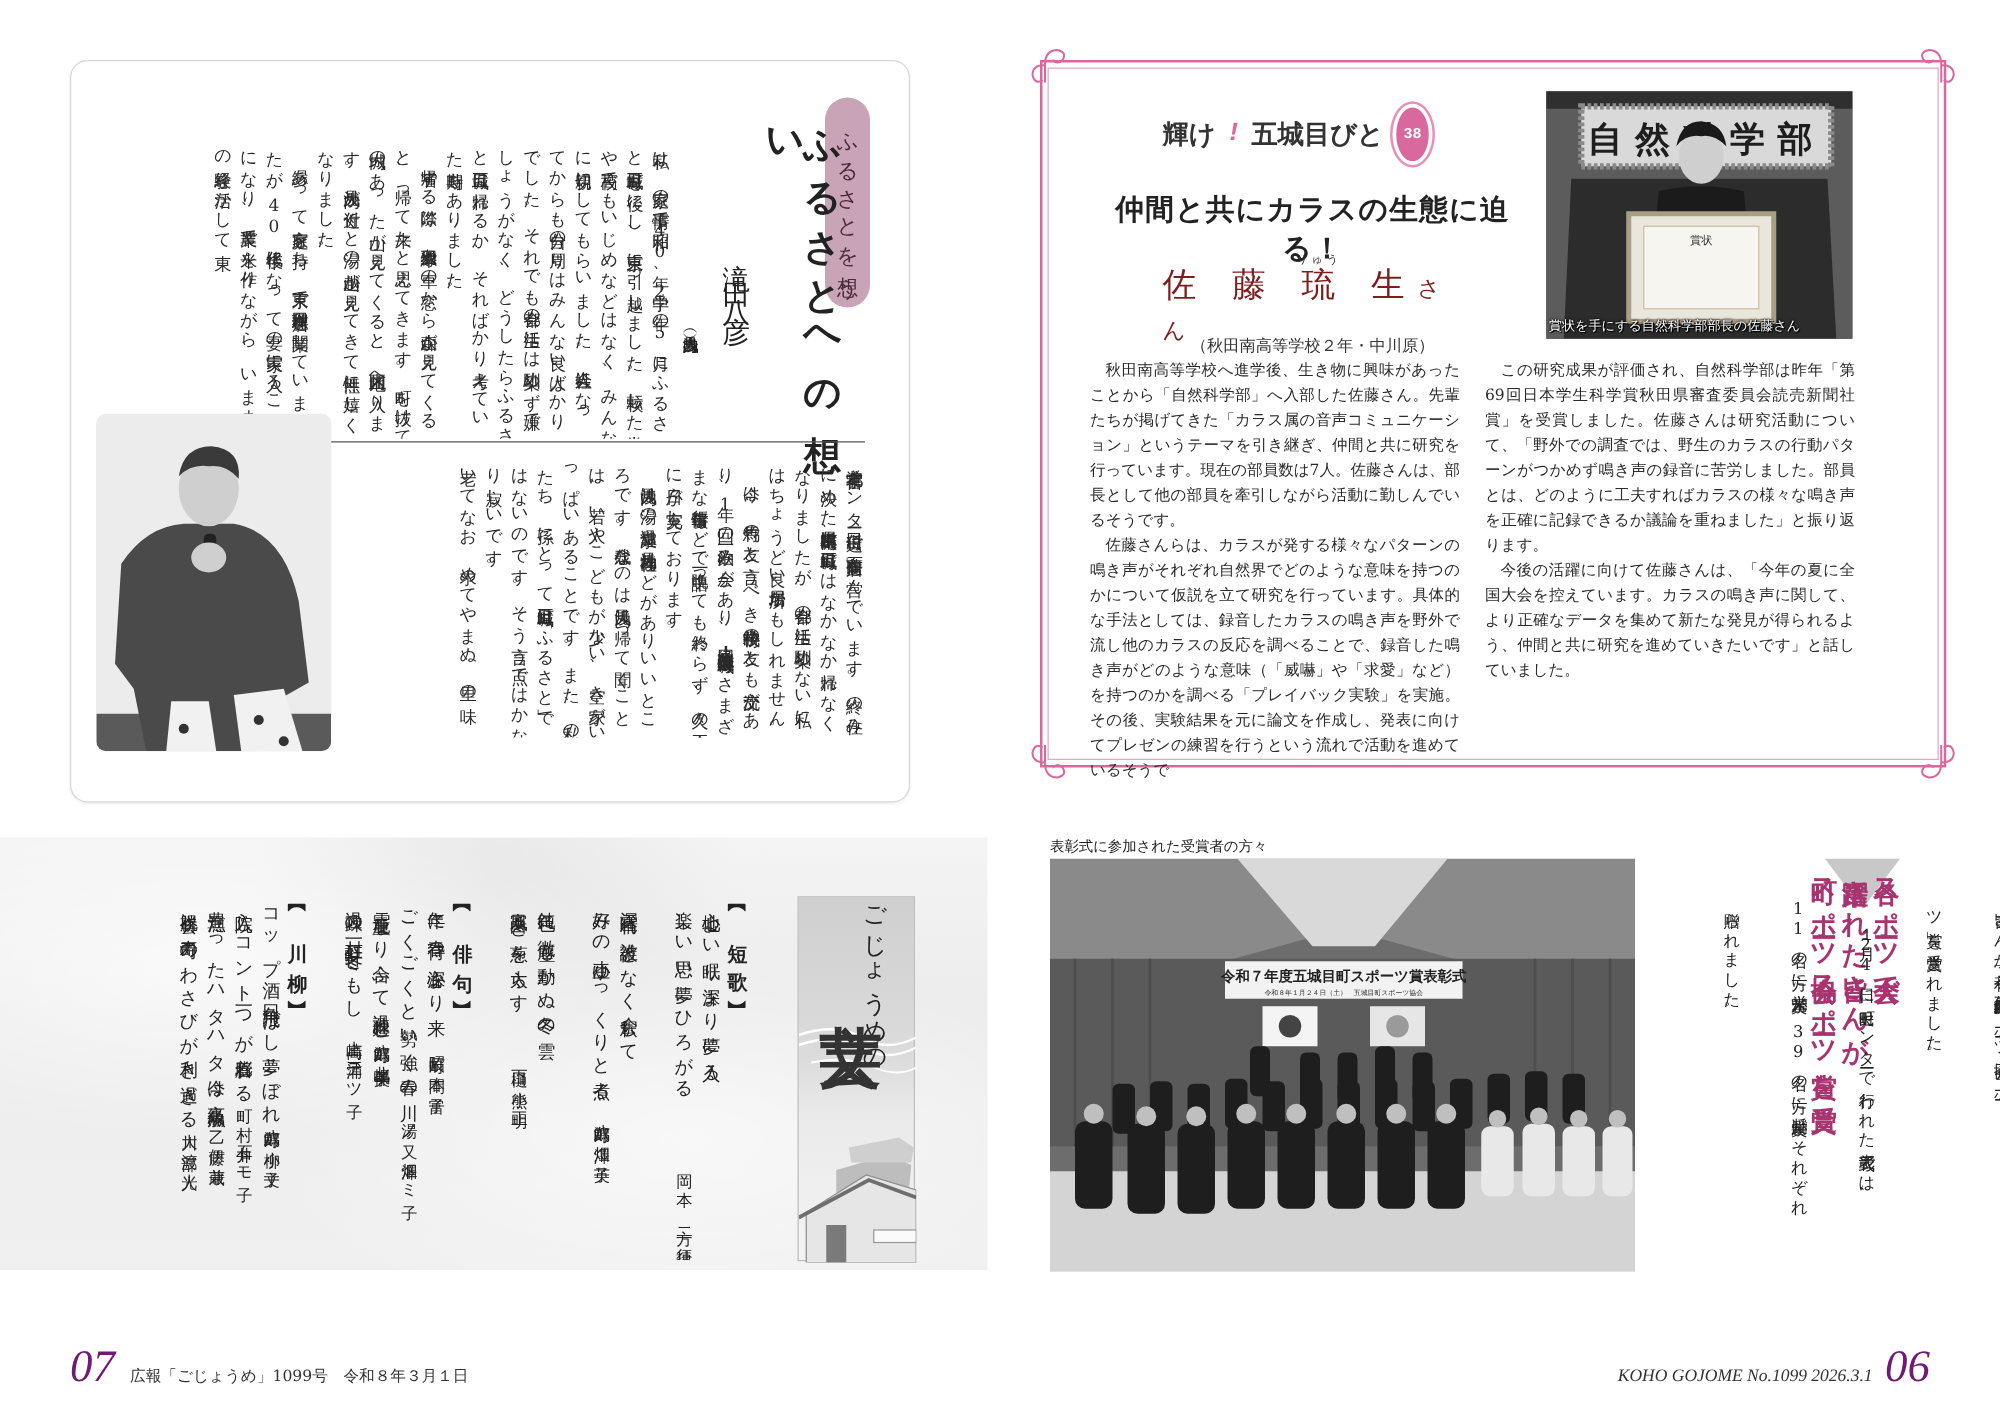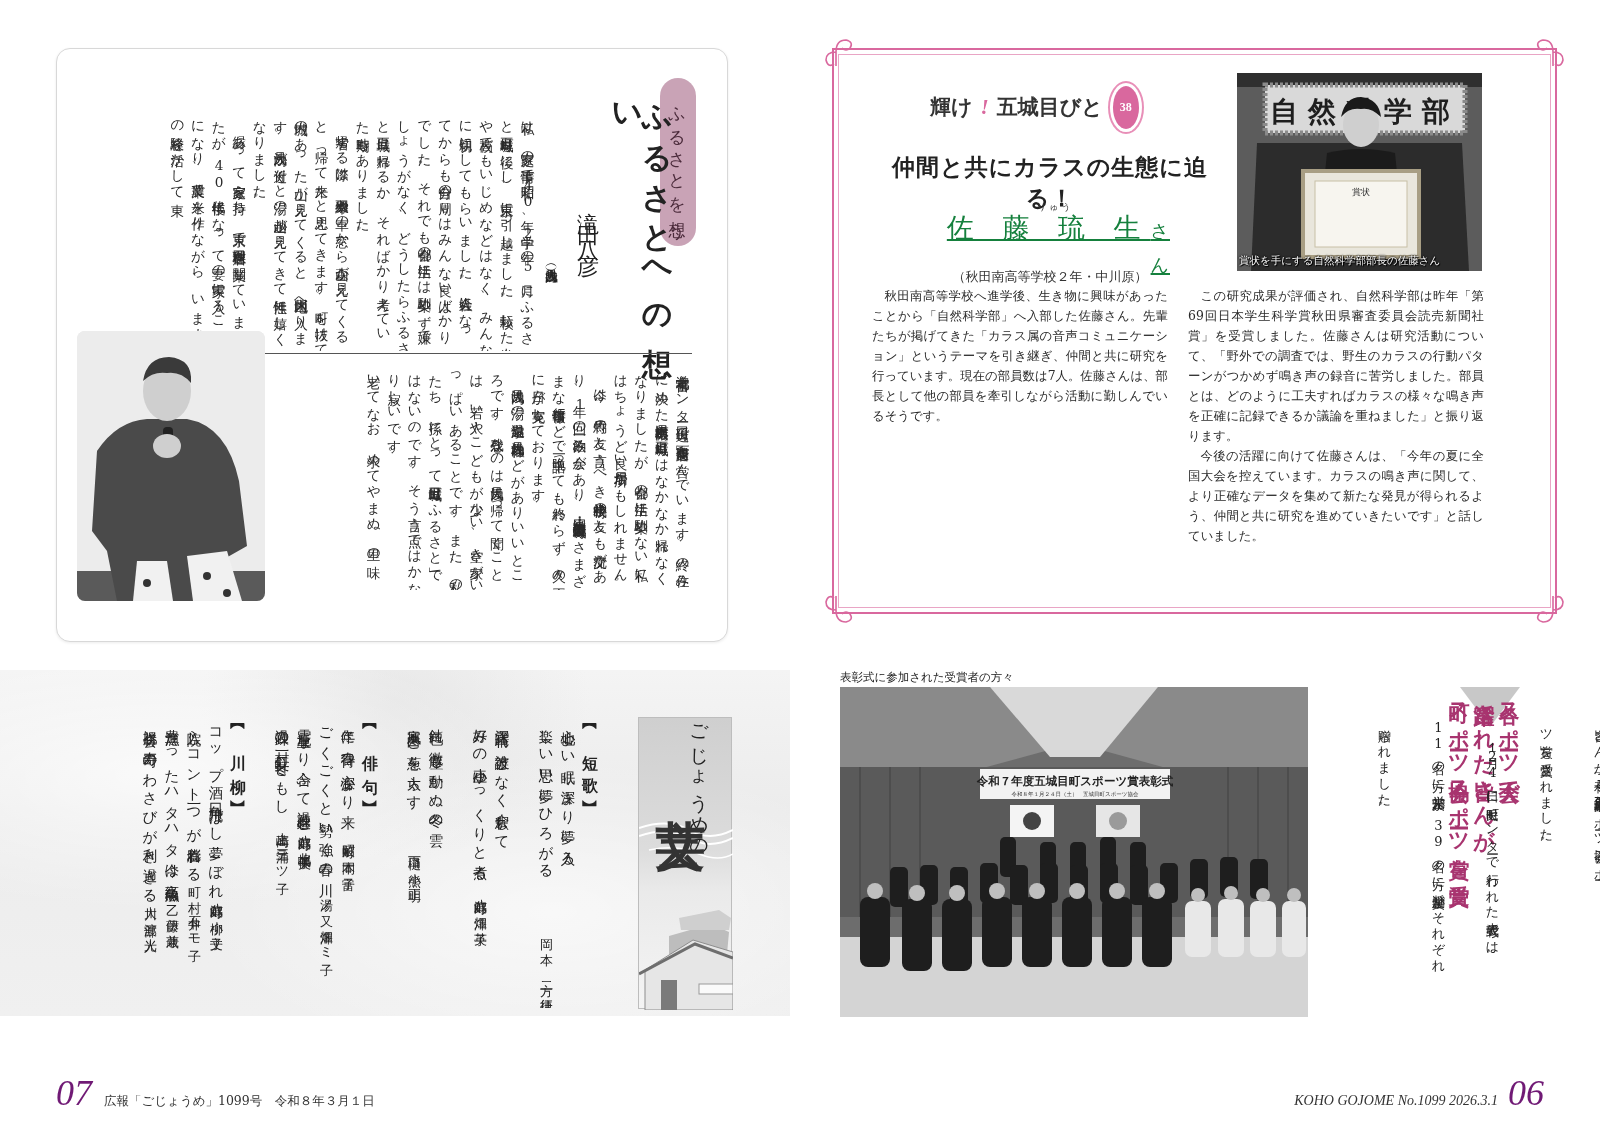--- a/index.html
+++ b/index.html
@@ -61,36 +61,36 @@
   }
   .corner { position: absolute; width: 34px; height: 34px; }
   .corner.tl { left: -14px; top: -14px; }
   .corner.tr { right: -14px; top: -14px; transform: scaleX(-1); }
   .corner.bl { left: -14px; bottom: -14px; transform: scaleY(-1); }
   .corner.br { right: -14px; bottom: -14px; transform: scale(-1,-1); }
 
   .series-logo {
     position: absolute; left: 930px; top: 92px; height: 30px;
     display: flex; align-items: center; gap: 6px;
-    font-family: Liberation Serif, serif; font-size: 21px; font-weight: bold; color: #333;
+    font-family: Liberation Mono, monospace; font-size: 21px; font-weight: bold; color: #333;
   }
   .series-logo .bang { color: #d9689e; font-style: italic; margin: 0 2px; }
   .series-badge {
     width: 26px; height: 43px; border-radius: 50%; background: #d9689e; color: #fff;
     font-size: 12px; display: flex; align-items: center; justify-content: center;
     box-shadow: 0 0 0 3px #fff, 0 0 0 5px #e88fb8;
     margin-left: 4px;
   }
   .profile-headline {
     position: absolute; left: 870px; top: 152px; width: 360px;
     font-size: 23px; color: #222; text-align: center; letter-spacing: 1px;
   }
   .profile-name {
     position: absolute; left: 930px; top: 210px; width: 240px;
-    font-size: 27px; color: #15803d; text-align: right; letter-spacing: 10px; text-decoration: underline;
+    font-size: 27px; color: #7f1d1d; text-align: left; letter-spacing: 10px;
   }
   .profile-name .san { font-size: 18px; letter-spacing: 1px; }
   .profile-ruby {
     position: absolute; left: 1037px; top: 201px; font-size: 9px; letter-spacing: 3px; color: #333;
   }
   .profile-affil {
     position: absolute; left: 900px; top: 268px; width: 300px;
     font-size: 13px; color: #333; text-align: center;
   }
   .profile-photo {
@@ -264,20 +264,21 @@
     <path d="M90 80 Q124 72 158 80 L166 160 L82 160 Z" fill="#1b1b1b"></path>
     <rect x="66" y="98" width="116" height="86" fill="#e9e6dc" stroke="#a89e84" stroke-width="4"></rect>
     <rect x="78" y="108" width="92" height="66" fill="#f7f5ef" stroke="#c8bfa6" stroke-width="1"></rect>
     <text x="124" y="122" text-anchor="middle" font-family="DejaVu Serif, serif" font-size="9" fill="#333">賞状</text>
   </svg>
   <div class="profile-photo-caption">賞状を手にする自然科学部部長の佐藤さん</div>
 </div>
 
 <div class="profile-col c1">
   <p>秋田南高等学校へ進学後、生き物に興味があったことから「自然科学部」へ入部した佐藤さん。先輩たちが掲げてきた「カラス属の音声コミュニケーション」というテーマを引き継ぎ、仲間と共に研究を行っています。現在の部員数は7人。佐藤さんは、部長として他の部員を牽引しながら活動に勤しんでいるそうです。</p>
+  <p>佐藤さんらは、カラスが発する様々なパターンの鳴き声がそれぞれ自然界でどのような意味を持つのかについて仮説を立て研究を行っています。具体的な手法としては、録音したカラスの鳴き声を野外で流し他のカラスの反応を調べることで、録音した鳴き声がどのような意味（「威嚇」や「求愛」など）を持つのかを調べる「プレイバック実験」を実施。その後、実験結果を元に論文を作成し、発表に向けてプレゼンの練習を行うという流れで活動を進めているそうで</p>
 </div>
 <div class="profile-col c2">
   <p>この研究成果が評価され、自然科学部は昨年「第69回日本学生科学賞秋田県審査委員会読売新聞社賞」を受賞しました。佐藤さんは研究活動について、「野外での調査では、野生のカラスの行動パターンがつかめず鳴き声の録音に苦労しました。部員とは、どのように工夫すればカラスの様々な鳴き声を正確に記録できるか議論を重ねました」と振り返ります。</p>
   <p>今後の活躍に向けて佐藤さんは、「今年の夏に全国大会を控えています。カラスの鳴き声に関して、より正確なデータを集めて新たな発見が得られるよう、仲間と共に研究を進めていきたいです」と話していました。</p>
 </div>
 
 <section class="lit-panel">
   <div class="lit-banner">
     <svg width="94" height="292" viewBox="0 0 94 292" style="position:absolute;left:0;top:0;">
       <path d="M0 110 Q30 100 50 112 Q70 124 94 112" fill="none" stroke="#fff" stroke-width="2"></path>

